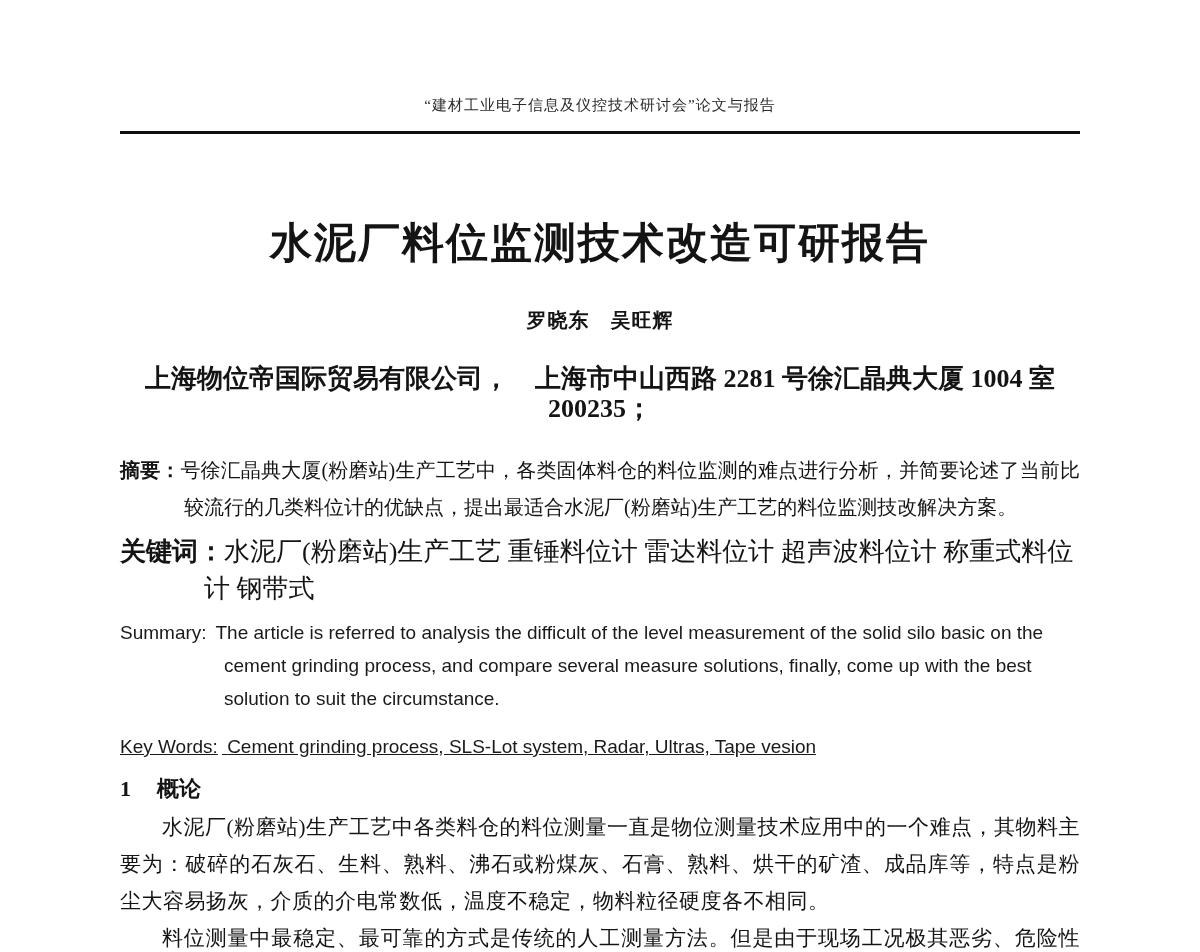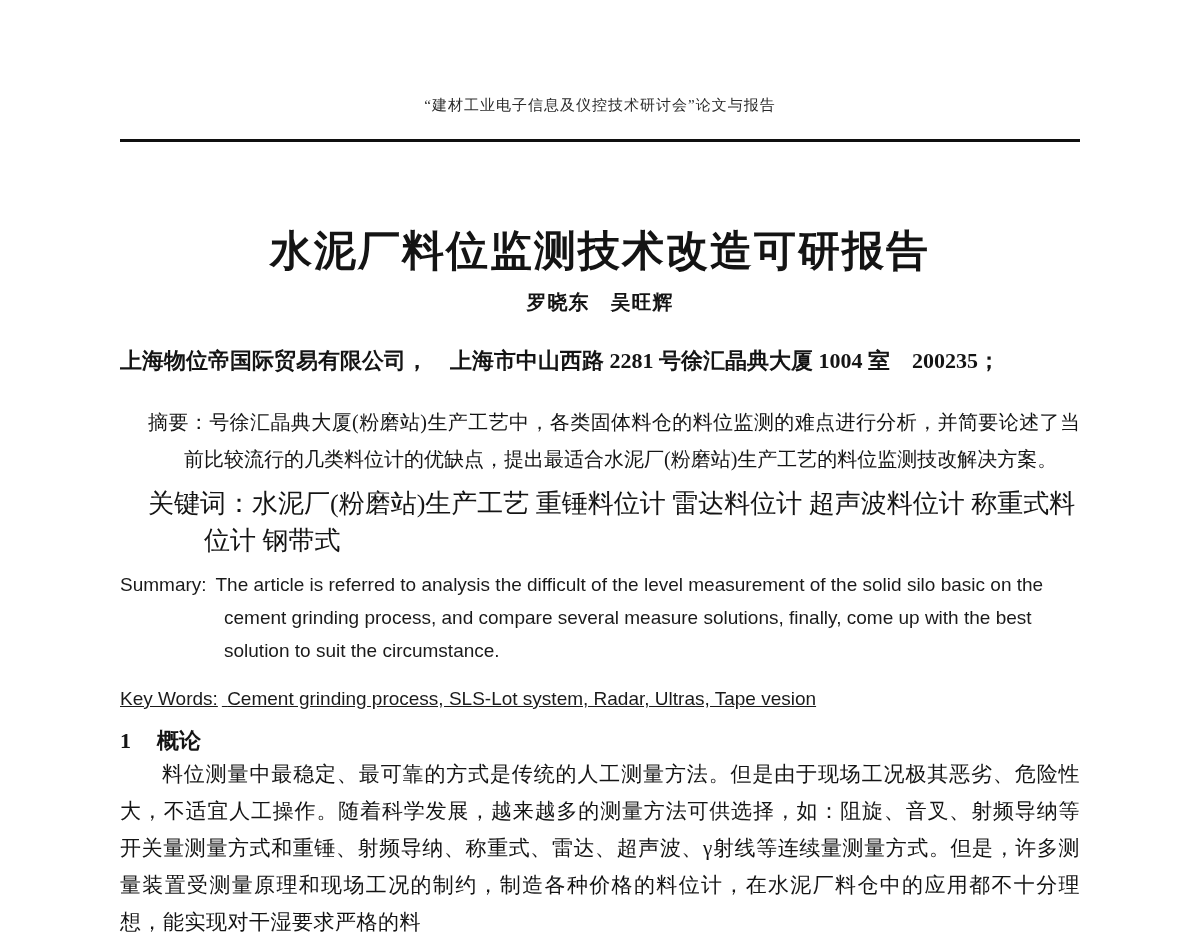--- a/index.html
+++ b/index.html
@@ -17,70 +17,70 @@
     width: 1200px;
     height: 952px;
     padding: 95px 120px 0 120px;
     background: #ffffff;
     font-family: "Liberation Serif", "DejaVu Serif", serif;
     color: #141414;
     overflow: hidden;
   }
   .header-block {
     border-bottom: 3px solid #101010;
-    padding-bottom: 24px;
+    padding-bottom: 16px;
   }
   .header-text {
     font-size: 15px;
     line-height: 20px;
     text-align: center;
     letter-spacing: 1px;
     color: #2a2a2a;
   }
   .doc-title {
     margin: 84px 0 0 0;
     font-size: 42px;
     line-height: 50px;
     font-weight: bold;
     text-align: center;
     letter-spacing: 2px;
   }
   .authors {
-    margin-top: 12px;
+    margin-top: 38px;
     font-size: 20px;
     line-height: 28px;
     font-weight: bold;
     text-align: center;
     letter-spacing: 1px;
   }
   .affiliation {
     margin-top: 30px;
-    font-size: 22px;
+    font-size: 26px;
     line-height: 30px;
     font-weight: bold;
+    text-align: center;
   }
   p { margin: 0; }
   .abstract {
     margin-top: 28px;
     font-size: 20px;
     line-height: 37px;
     padding-left: 64px;
     text-indent: -64px;
     text-align: justify;
   }
   .keywords {
     margin-top: 7px;
     font-size: 26px;
     line-height: 37px;
     padding-left: 84px;
     text-indent: -84px;
   }
   .lbl-cn {
-    font-weight: normal;
-    margin-left: 28px;
+    font-weight: bold;
   }
   .summary {
     margin-top: 9px;
     font-family: "Liberation Sans", "DejaVu Sans", sans-serif;
     font-size: 19px;
     line-height: 33px;
     padding-left: 104px;
     text-indent: -104px;
     color: #1a1a1a;
   }
@@ -135,16 +135,17 @@
   <p class="abstract"><span class="lbl-cn">摘要：</span><span>号徐汇晶典大厦(粉磨站)生产工艺中，各类固体料仓的料位监测的难点进行分析，并简要论述了当前比较流行的几类料位计的优缺点，提出最适合水泥厂(粉磨站)生产工艺的料位监测技改解决方案。</span></p>
 
   <p class="keywords"><span class="lbl-cn">关键词：</span><span>水泥厂(粉磨站)生产工艺 重锤料位计 雷达料位计 超声波料位计 称重式料位计 钢带式</span></p>
 
   <p class="summary"><span class="lbl-en">Summary:</span> <span>The article is referred to analysis the difficult of the level measurement of the solid silo basic on the cement grinding process, and compare several measure solutions, finally, come up with the best solution to suit the circumstance.</span></p>
 
   <p class="keywords-en"><span class="lbl-en">Key Words:</span> <span>Cement grinding process, SLS-Lot system, Radar, Ultras, Tape vesion</span></p>
 
   <h2 class="section-heading"><span class="sec-num">1</span><span>概论</span></h2>
 
+  <p class="body-par first">水泥厂(粉磨站)生产工艺中各类料仓的料位测量一直是物位测量技术应用中的一个难点，其物料主要为：破碎的石灰石、生料、熟料、沸石或粉煤灰、石膏、熟料、烘干的矿渣、成品库等，特点是粉尘大容易扬灰，介质的介电常数低，温度不稳定，物料粒径硬度各不相同。</p>
 
   <p class="body-par">料位测量中最稳定、最可靠的方式是传统的人工测量方法。但是由于现场工况极其恶劣、危险性大，不适宜人工操作。随着科学发展，越来越多的测量方法可供选择，如：阻旋、音叉、射频导纳等开关量测量方式和重锤、射频导纳、称重式、雷达、超声波、γ射线等连续量测量方式。但是，许多测量装置受测量原理和现场工况的制约，制造各种价格的料位计，在水泥厂料仓中的应用都不十分理想，能实现对干湿要求严格的料</p>
 
 </div>
 
 </body></html>

